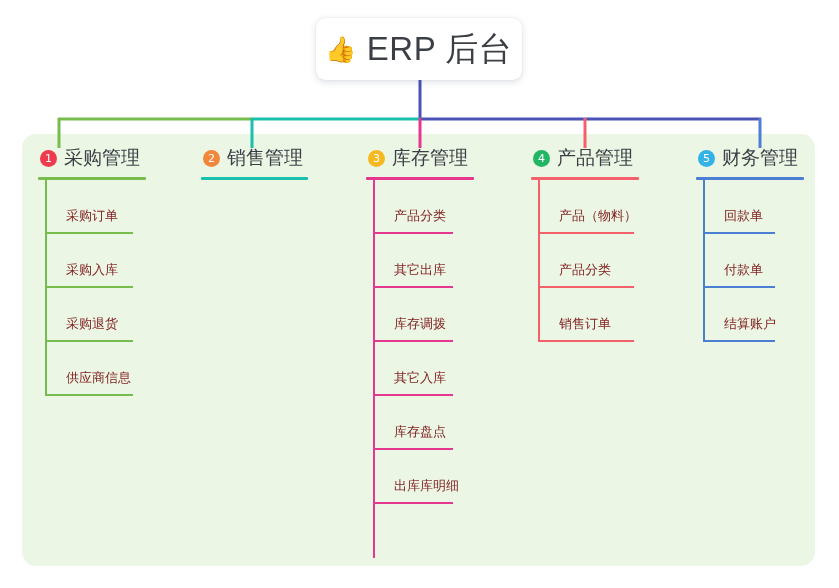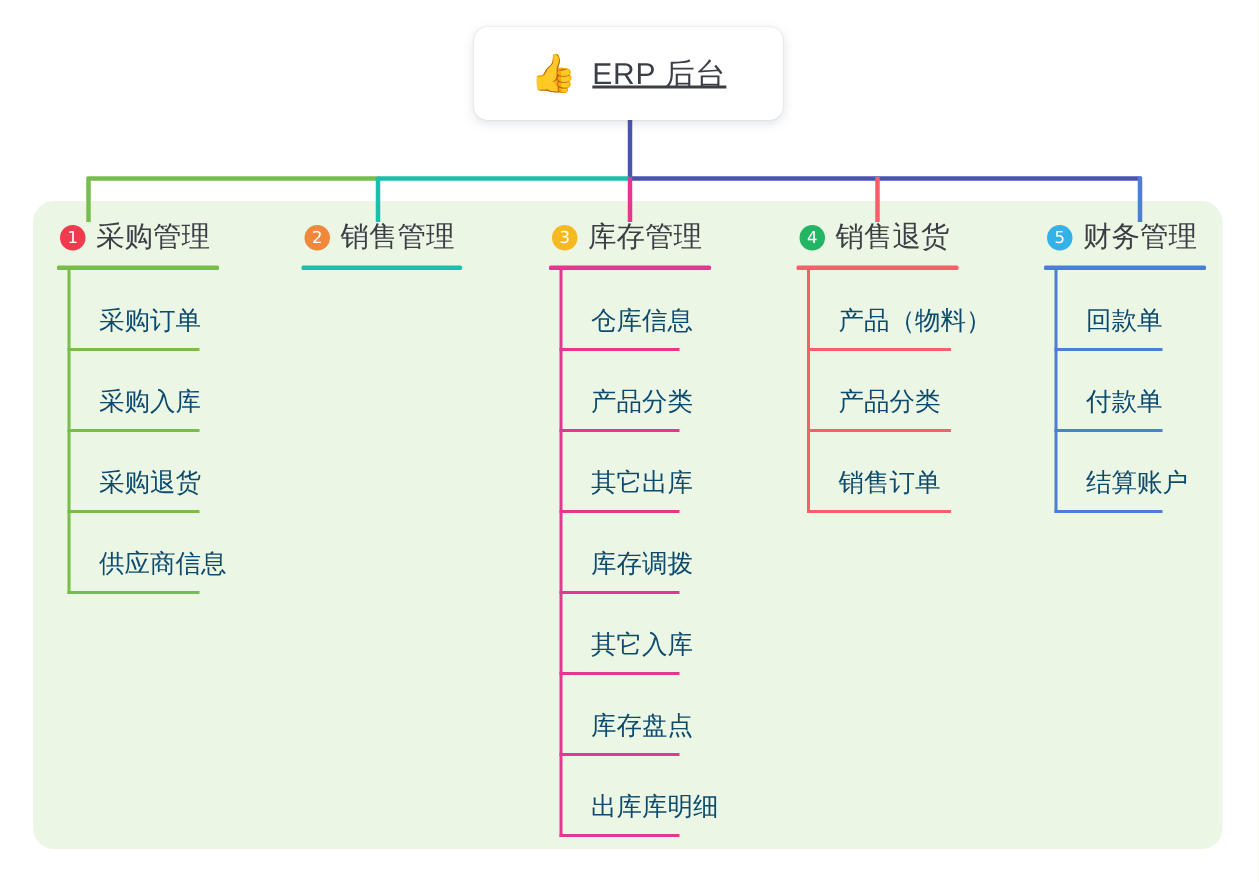--- a/index.html
+++ b/index.html
@@ -18,23 +18,22 @@
     left:316px;top:18px;
     width:206px;height:62px;
     background:#ffffff;
     border-radius:9px;
     box-shadow:0 2px 7px rgba(60,70,90,.17), 0 0 1px rgba(60,70,90,.22);
     display:flex;align-items:center;justify-content:center;
     gap:10px;
   }
   .root-emoji{font-size:25px;line-height:1;}
   .root-title{
-    font-size:20px;color:#3b3f45;letter-spacing:.5px;
+    font-size:33px;color:#3b3f45;letter-spacing:.5px;
     white-space:nowrap;
-    text-decoration:underline;
   }
 
   
   .panel{
     position:absolute;
     left:22px;top:134px;
     width:793px;height:432px;
     background:#ecf6e5;
     border-radius:14px;
   }
@@ -67,21 +66,21 @@
     position:absolute;left:7px;top:0;width:2px;
   }
   .item{
     position:relative;
     height:54px;
     box-sizing:border-box;
   }
   .item-label{
     position:absolute;
     left:28px;bottom:9px;
-    font-size:17px;color:#0c4a6e;white-space:nowrap;font-family:Liberation Mono, monospace;
+    font-size:13px;color:#7f1d1d;white-space:nowrap;font-family:Liberation Mono, monospace;
   }
   .item-rule{
     position:absolute;
     left:7px;bottom:0;
     height:2px;
   }
 </style>
 </head>
 <body>
 
@@ -145,24 +144,20 @@
       </div>
       <div class="col" style="left: 366px;">
         <div class="col-head">
           <span class="badge" style="background: rgb(245, 185, 33);">3</span>
           <span class="col-title">库存管理</span>
         </div>
         <div class="head-rule" style="width: 108px; background: rgb(229, 55, 143);"></div>
         <div class="items">
           <div class="spine" style="height: 378px; background: rgb(229, 55, 143);"></div>
           <div class="item">
-            <span class="item-label">仓库信息</span>
-            <div class="item-rule" style="width: 80px; background: rgb(229, 55, 143);"></div>
-          </div>
-          <div class="item">
             <span class="item-label">产品分类</span>
             <div class="item-rule" style="width: 80px; background: rgb(229, 55, 143);"></div>
           </div>
           <div class="item">
             <span class="item-label">其它出库</span>
             <div class="item-rule" style="width: 80px; background: rgb(229, 55, 143);"></div>
           </div>
           <div class="item">
             <span class="item-label">库存调拨</span>
             <div class="item-rule" style="width: 80px; background: rgb(229, 55, 143);"></div>
@@ -177,21 +172,21 @@
           </div>
           <div class="item">
             <span class="item-label">出库库明细</span>
             <div class="item-rule" style="width: 80px; background: rgb(229, 55, 143);"></div>
           </div>
         </div>
       </div>
       <div class="col" style="left: 531px;">
         <div class="col-head">
           <span class="badge" style="background: rgb(34, 181, 99);">4</span>
-          <span class="col-title">销售退货</span>
+          <span class="col-title">产品管理</span>
         </div>
         <div class="head-rule" style="width: 108px; background: rgb(244, 97, 107);"></div>
         <div class="items">
           <div class="spine" style="height: 162px; background: rgb(244, 97, 107);"></div>
           <div class="item">
             <span class="item-label">产品（物料）</span>
             <div class="item-rule" style="width: 96px; background: rgb(244, 97, 107);"></div>
           </div>
           <div class="item">
             <span class="item-label">产品分类</span>

